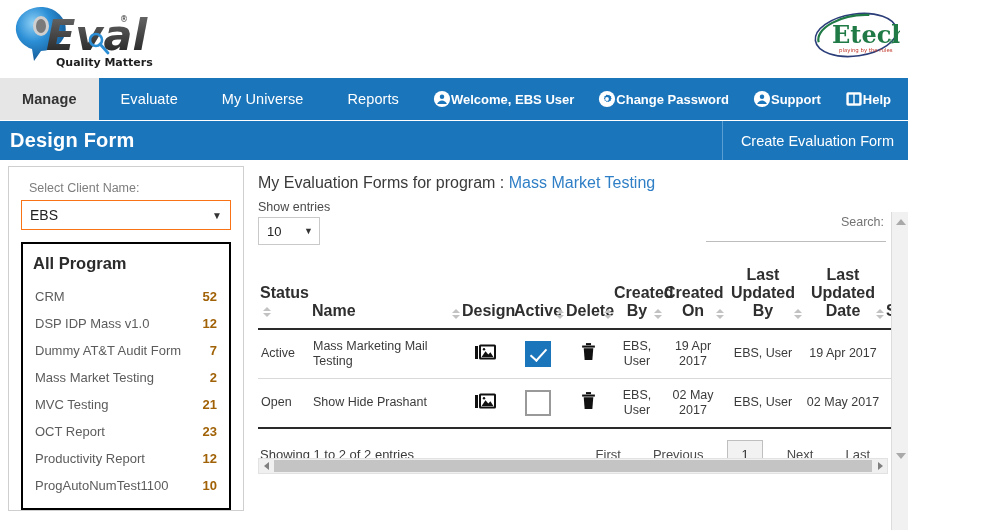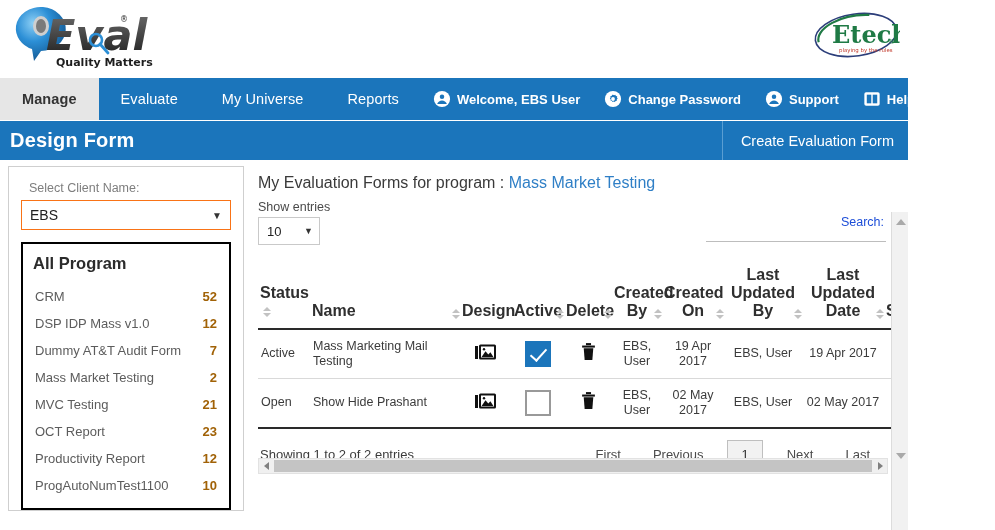--- a/index.html
+++ b/index.html
@@ -51,21 +51,20 @@
     color: #333333;
     font-weight: 600;
   }
   .nav-right {
     display: flex; align-items: center;
     margin-left: auto;
     padding-right: 0px;
   }
   .nav-link {
     display: flex; align-items: center;
-    gap: 6px;
     padding: 0 12px;
     color: #ffffff;
     font-size: 13px;
     font-weight: 600;
     white-space: nowrap;
     cursor: pointer;
   }
   .nav-link .ico {
     display: inline-flex; align-items: center; justify-content: center;
     width: 18px; height: 18px;
@@ -204,21 +203,21 @@
   .entries-select .caret {
     position: absolute; right: 6px; top: 50%;
     transform: translateY(-50%);
     font-size: 9px; color: #333;
   }
   .search-wrap {
     position: absolute; right: 0; top: 14px;
     display: flex; align-items: flex-start;
   }
   .search-label {
-    font-size: 12.5px; color: #1d4ed8;
+    font-size: 12.5px; color: #737373;
     margin-right: 2px; margin-top: 1px;
   }
   .search-input {
     width: 180px; height: 22px;
     border: none;
     border-bottom: 1px solid #bdbdbd;
     outline: none;
     font-size: 12px;
     background: transparent;
     position: absolute;

